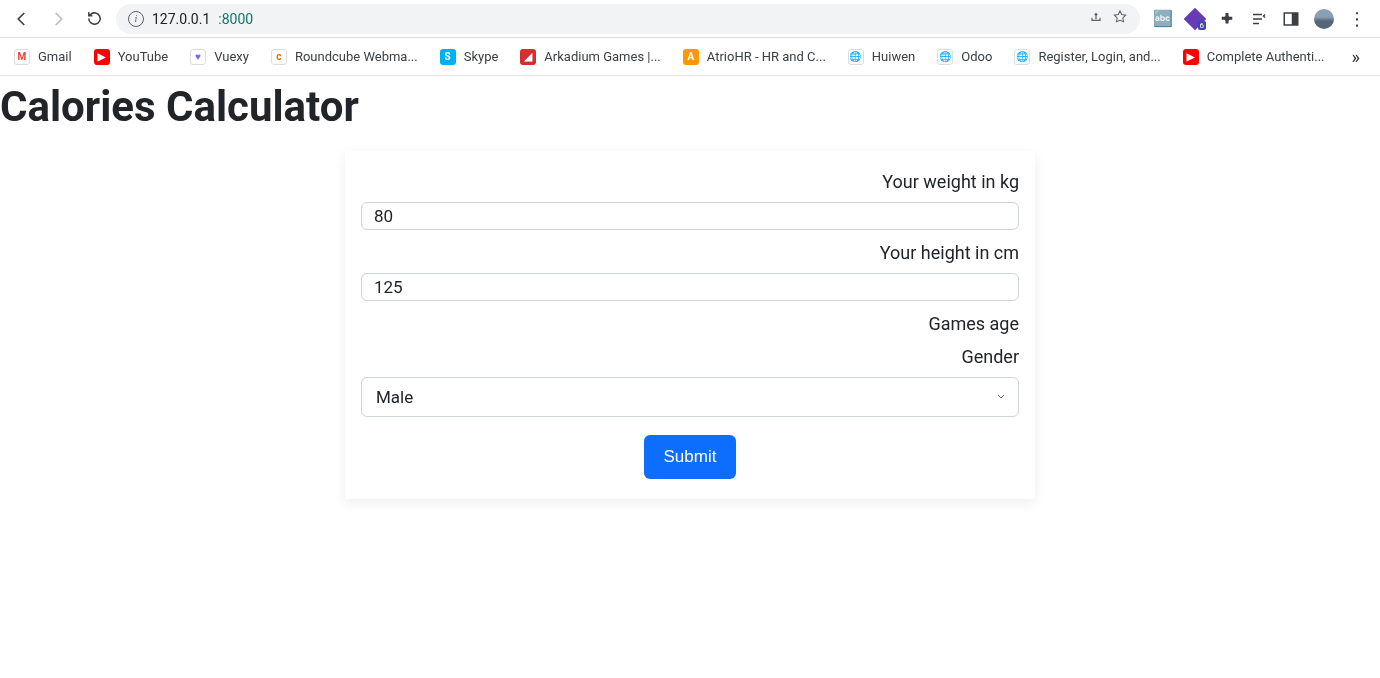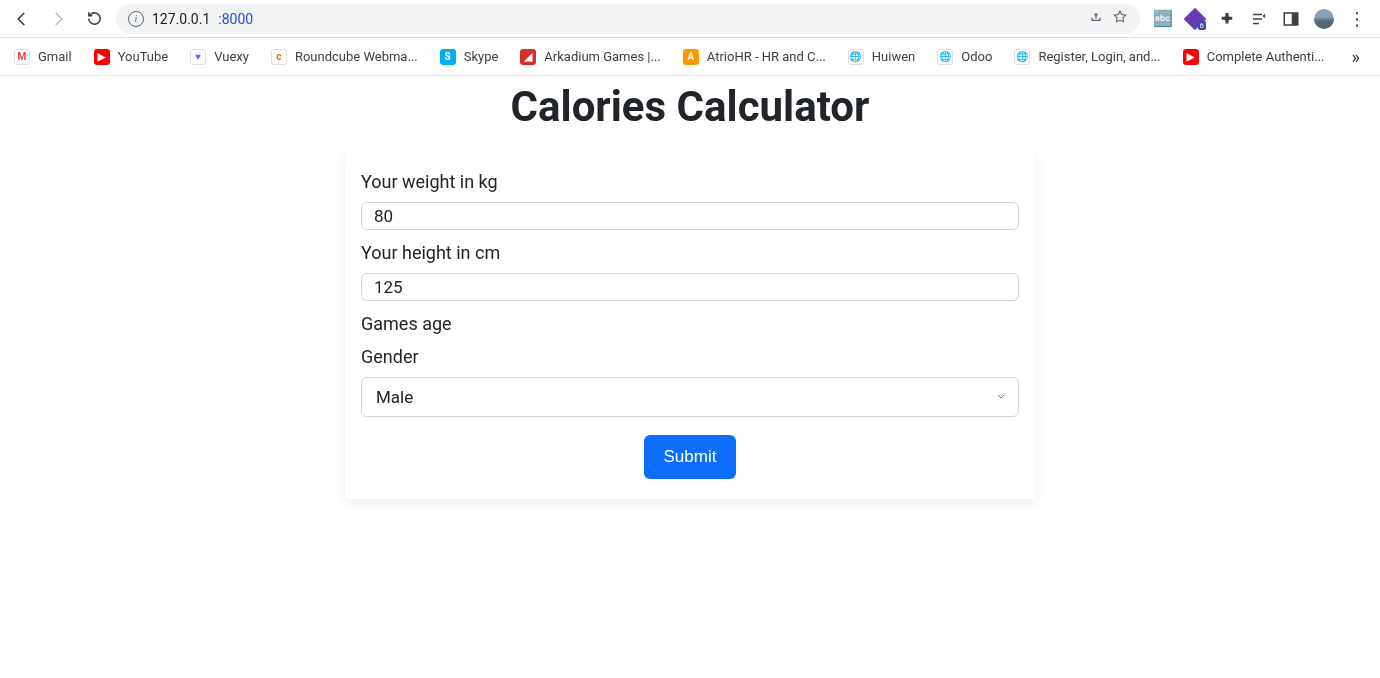--- a/index.html
+++ b/index.html
@@ -38,21 +38,21 @@
       font-size: 14px;
       color: #202124;
       gap: 8px;
     }
     .omnibox .info-icon {
       width: 16px; height: 16px; border: 1px solid #5f6368; border-radius: 50%;
       display: inline-flex; align-items: center; justify-content: center;
       font-size: 10px; color: #5f6368; font-family: serif; font-style: italic;
     }
     .omnibox .host { color: #202124; }
-    .omnibox .port { color: #1d4ed8; }
+    .omnibox .port { color: #0f766e; }
     .omnibox .spacer { flex: 1; }
     .omnibar-icons { display: flex; gap: 14px; align-items: center; padding: 0 6px; }
     .omnibar-icons .ic { width: 18px; height: 18px; display:flex; align-items:center; justify-content:center; }
 
     .bookmarks {
       display: flex;
       align-items: center;
       gap: 22px;
       padding: 6px 14px;
       height: 38px;
@@ -69,36 +69,35 @@
       display: inline-flex; align-items:center; justify-content:center;
       font-size: 10px; font-weight:bold; color:#fff;
     }
     .bm-more { margin-left: auto; font-size: 18px; color:#333; padding-right:6px; }
 
     
     .page {
       padding-top: 0px;
     }
     h1.title {
-      text-align: center;
       font-size: 42px;
       font-weight: 700;
       margin-top: 6px;
       margin-bottom: 20px;
       color: #212529;
     }
     .card {
       width: 690px;
       margin: 0 auto;
       background: #fff;
       box-shadow: 0 0.25rem 0.75rem rgba(0,0,0,0.07);
       padding: 8px 16px 16px 16px;
     }
     .form-label {
-      text-align: left;
+      text-align: right;
       font-size: 18px;
       color: #212529;
       margin: 12px 0 10px 0;
     }
     .form-control {
       width: 100%;
       height: 28px;
       border: 1px solid #ced4da;
       border-radius: 6px;
       padding: 6px 12px;

